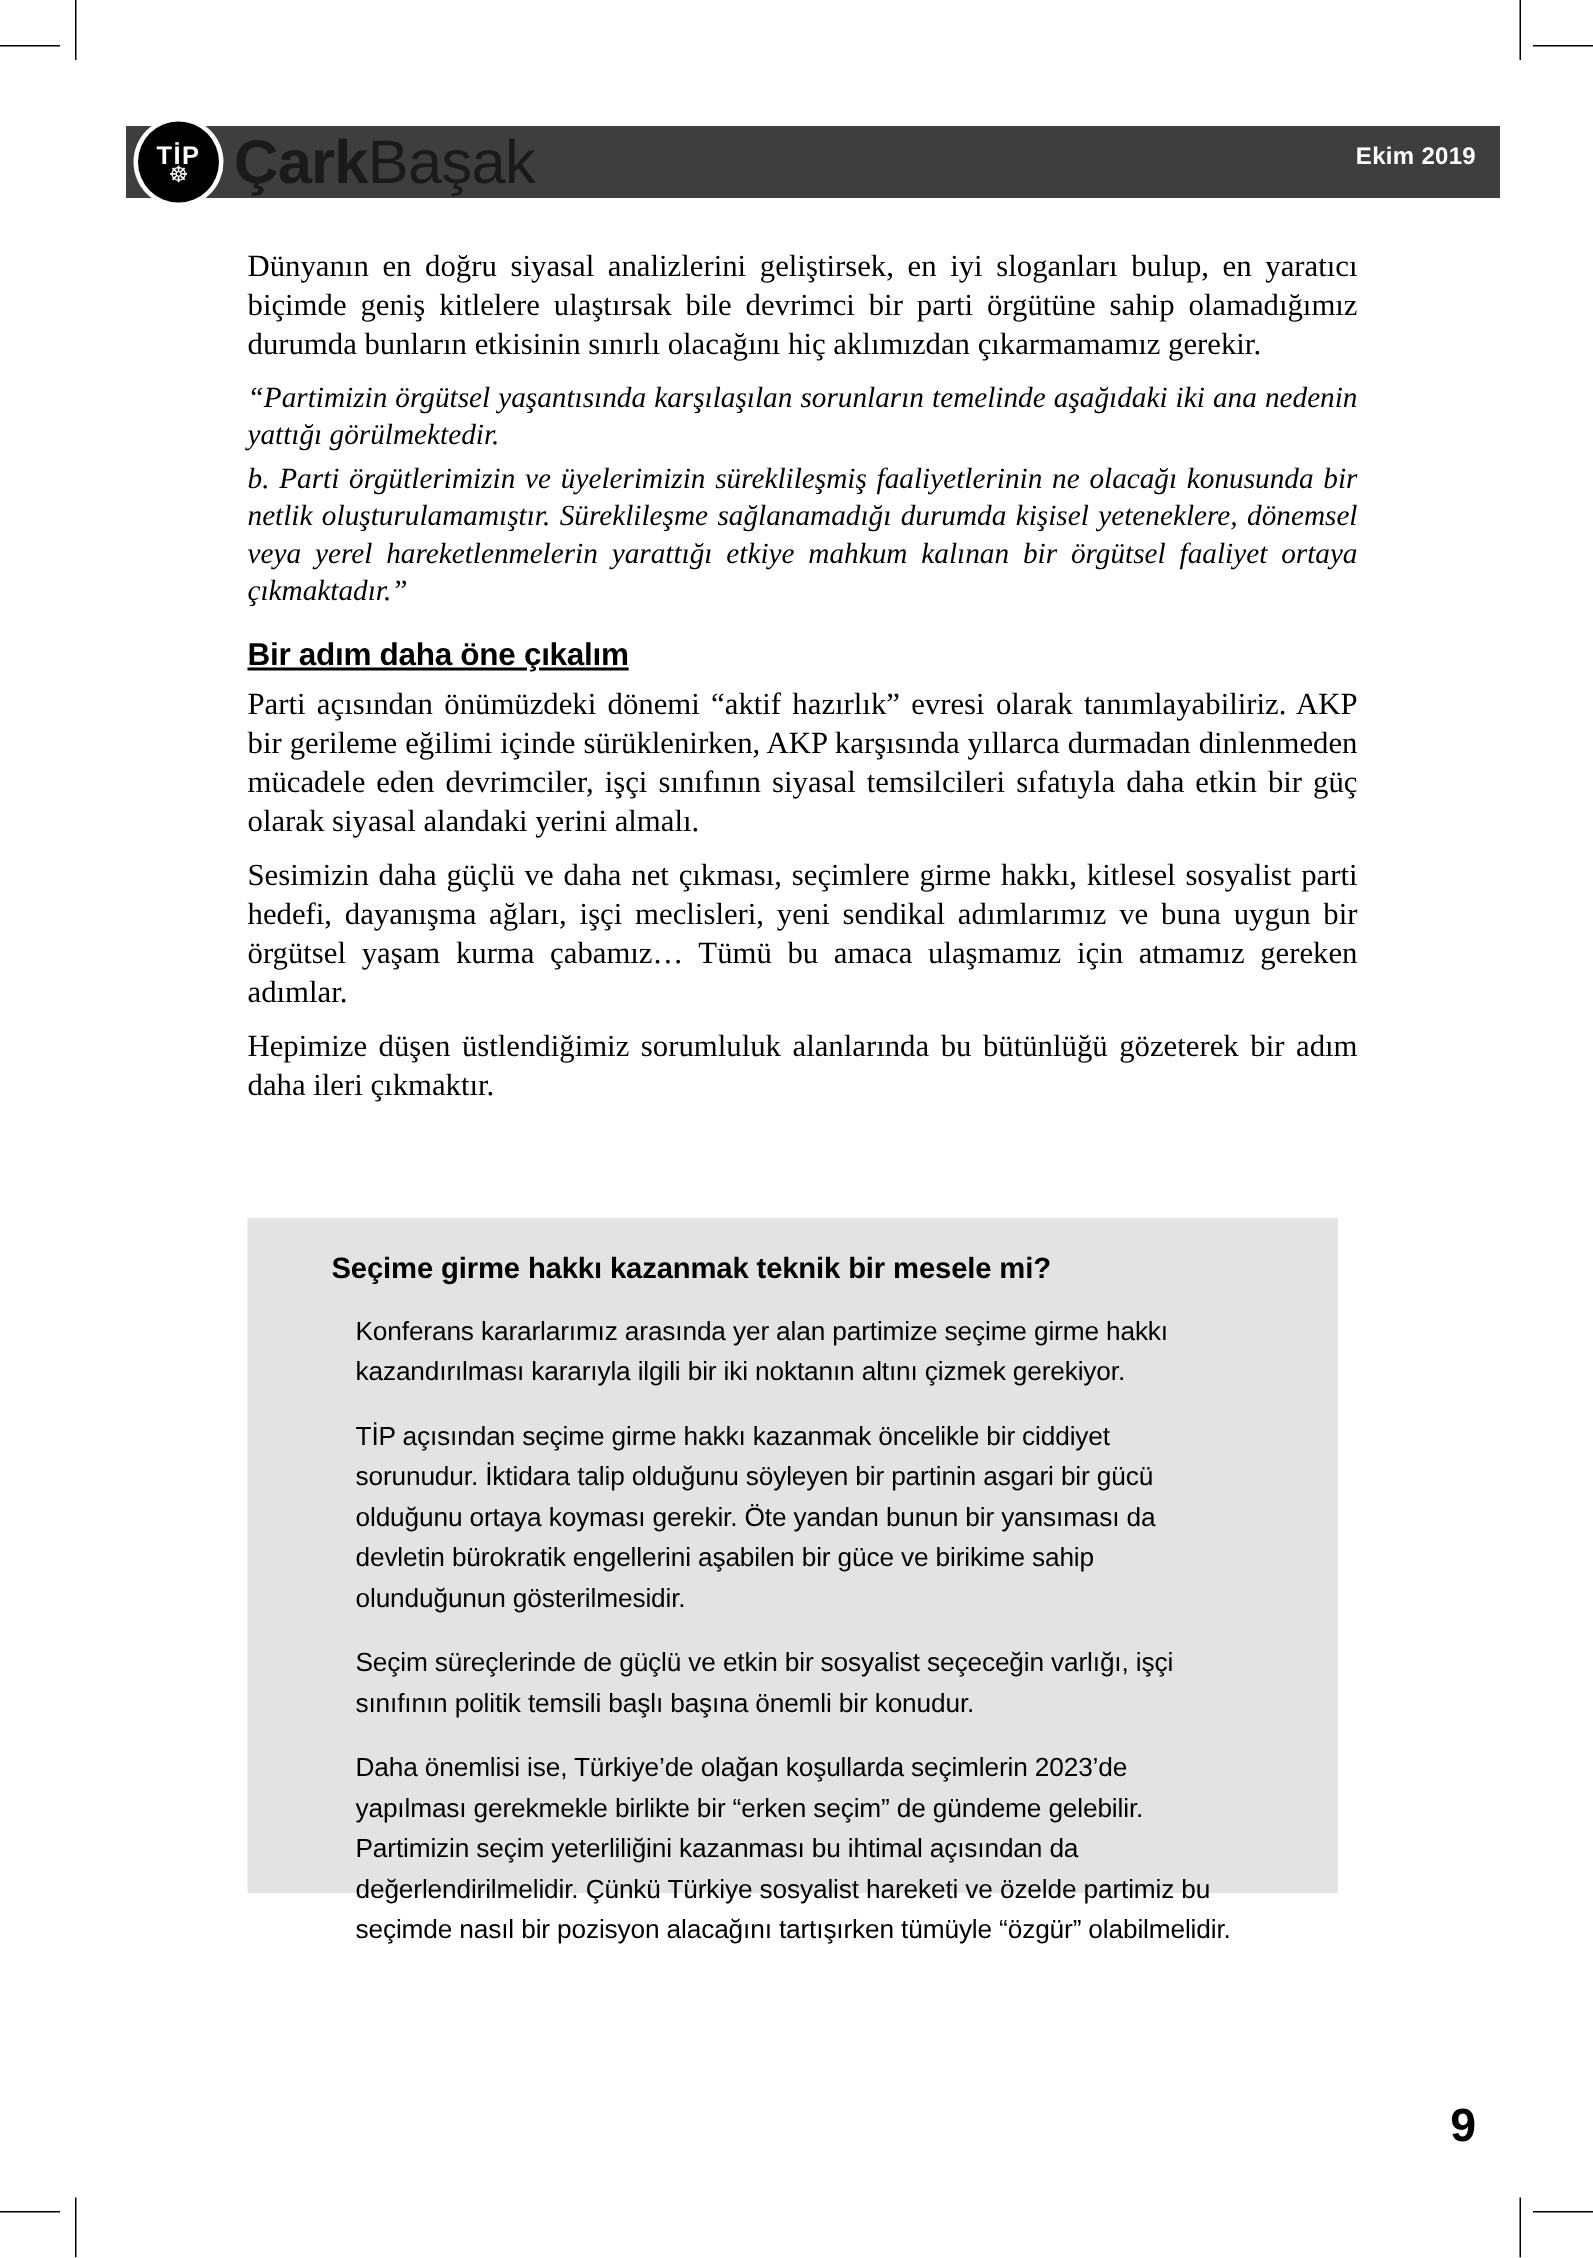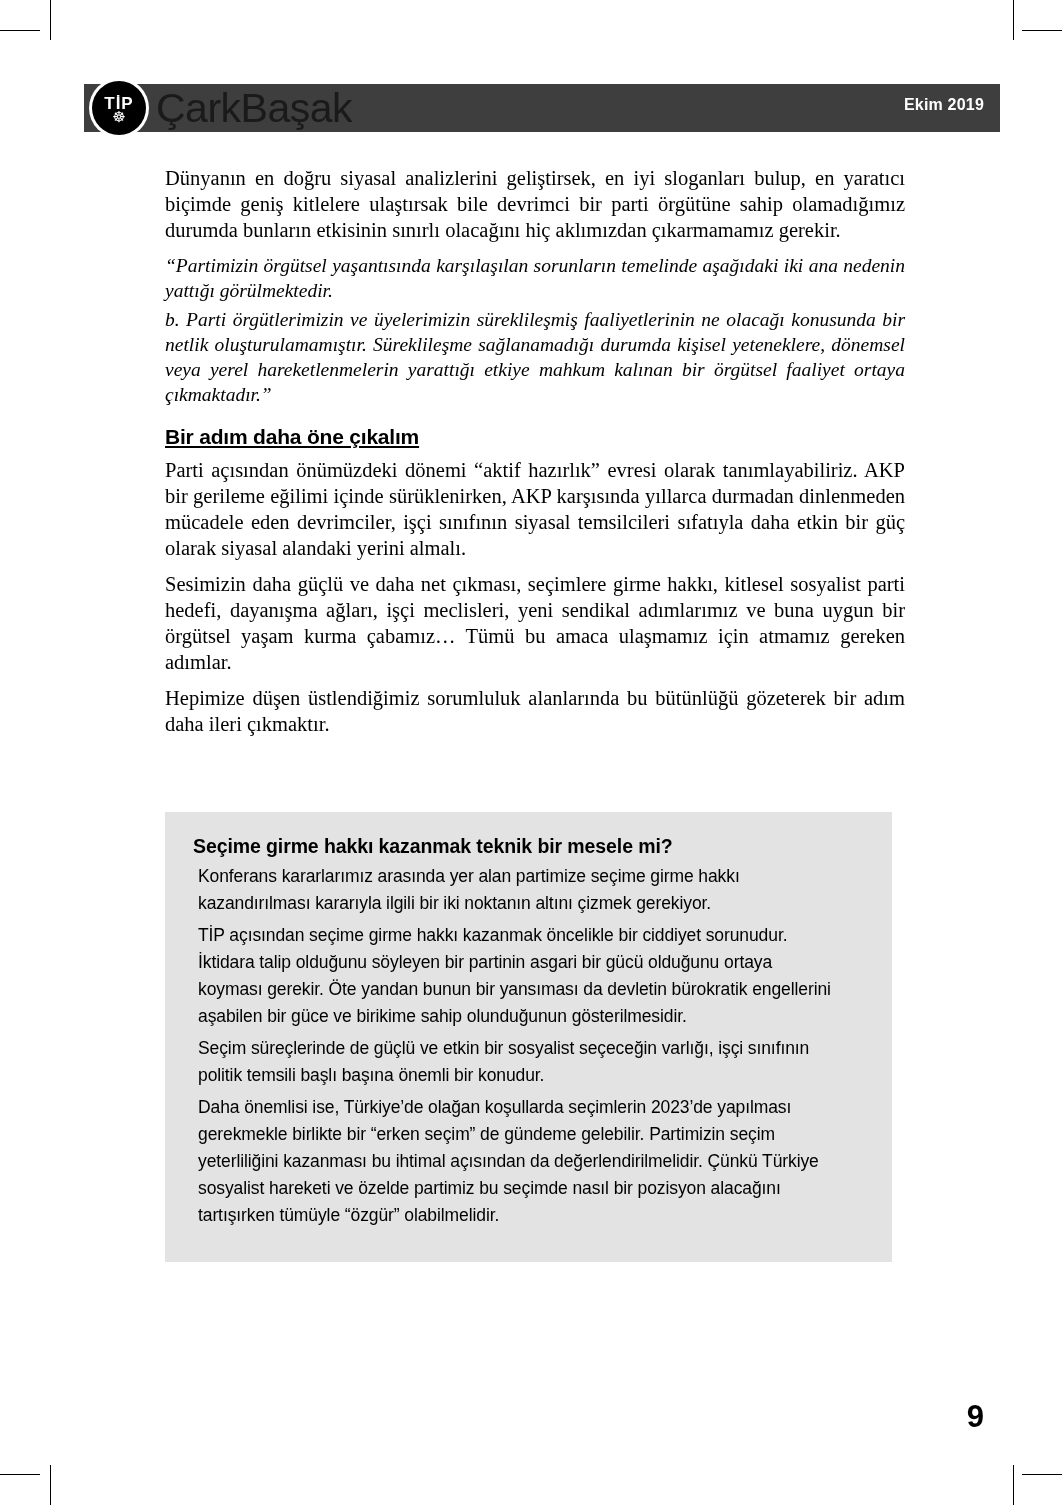--- a/index.html
+++ b/index.html
@@ -69,21 +69,21 @@
     margin-top: -1px;
   }
   .wordmark {
     font-family: "Liberation Sans", sans-serif;
     font-size: 41px;
     line-height: 41px;
     letter-spacing: -0.5px;
     color: #1a1a1a;
     white-space: nowrap;
   }
-  .wordmark .b1 { font-weight: normal; }
+  .wordmark .b1 { font-weight: bold; }
   .wordmark .b2 { font-weight: normal; }
   .issue-date {
     position: absolute;
     right: 78px;
     top: 96px;
     font-family: "Liberation Sans", sans-serif;
     font-size: 16px;
     color: #ffffff;
     font-weight: bold;
     letter-spacing: 0.2px;
@@ -122,33 +122,33 @@
   
   .callout {
     position: absolute;
     left: 165px;
     top: 812px;
     width: 727px;
     height: 450px;
     background: #e3e3e3;
   }
   .callout-inner {
-    padding: 23px 50px 0 28px;
+    padding: 23px 50px 0 56px;
     font-family: "Liberation Sans", sans-serif;
   }
   .callout-title {
     font-size: 19.5px;
     font-weight: bold;
     margin: 0 0 4px 0;
     letter-spacing: -0.1px;
   }
   .callout p {
     font-size: 17.5px;
     line-height: 27px;
-    margin: 5px;
+    margin: 16px;
     letter-spacing: -0.1px;
   }
 
   
   .page-number {
     position: absolute;
     right: 78px;
     bottom: 70px;
     font-family: "Liberation Sans", sans-serif;
     font-size: 31px;

